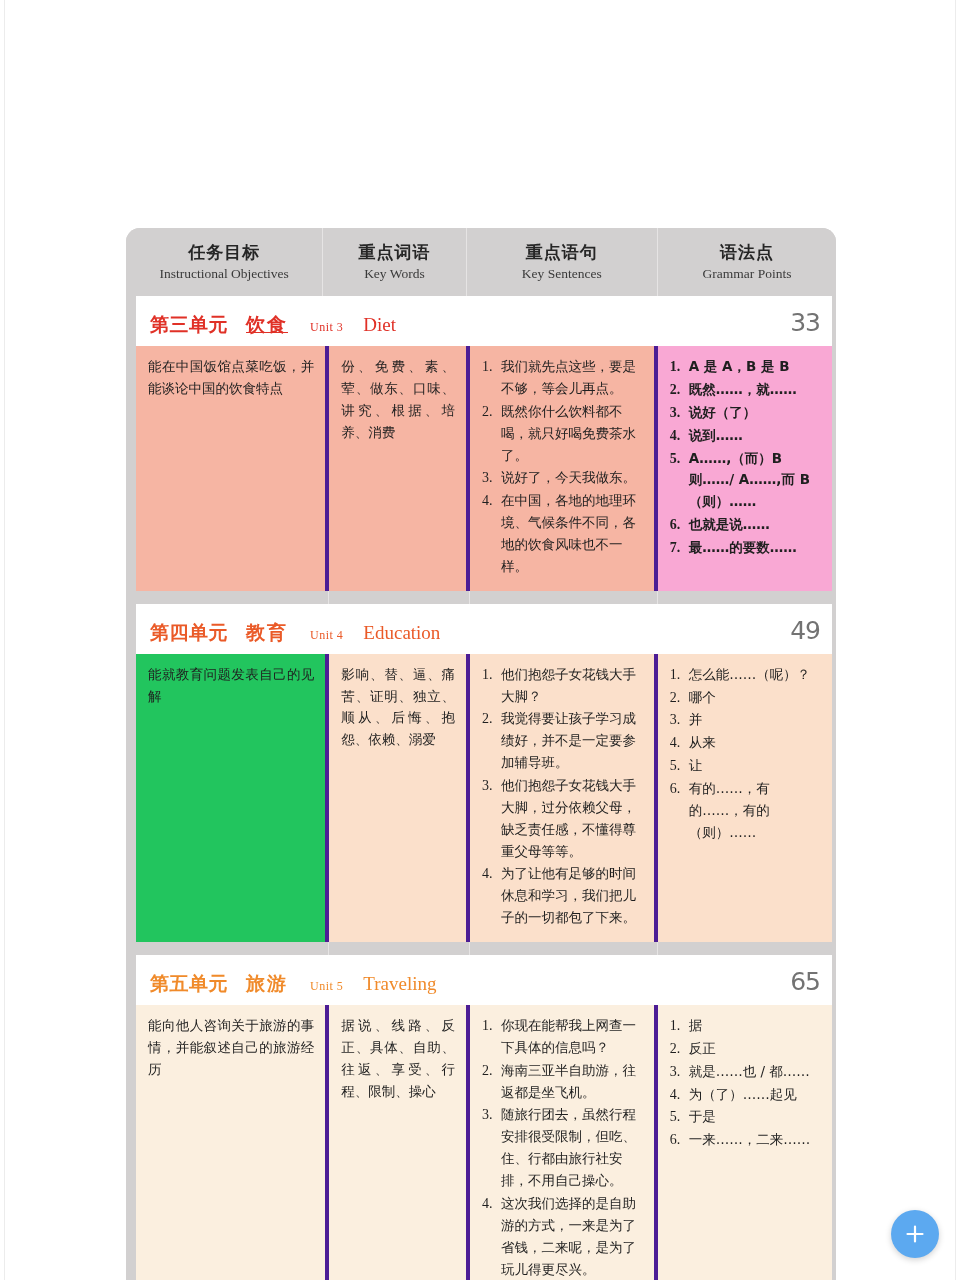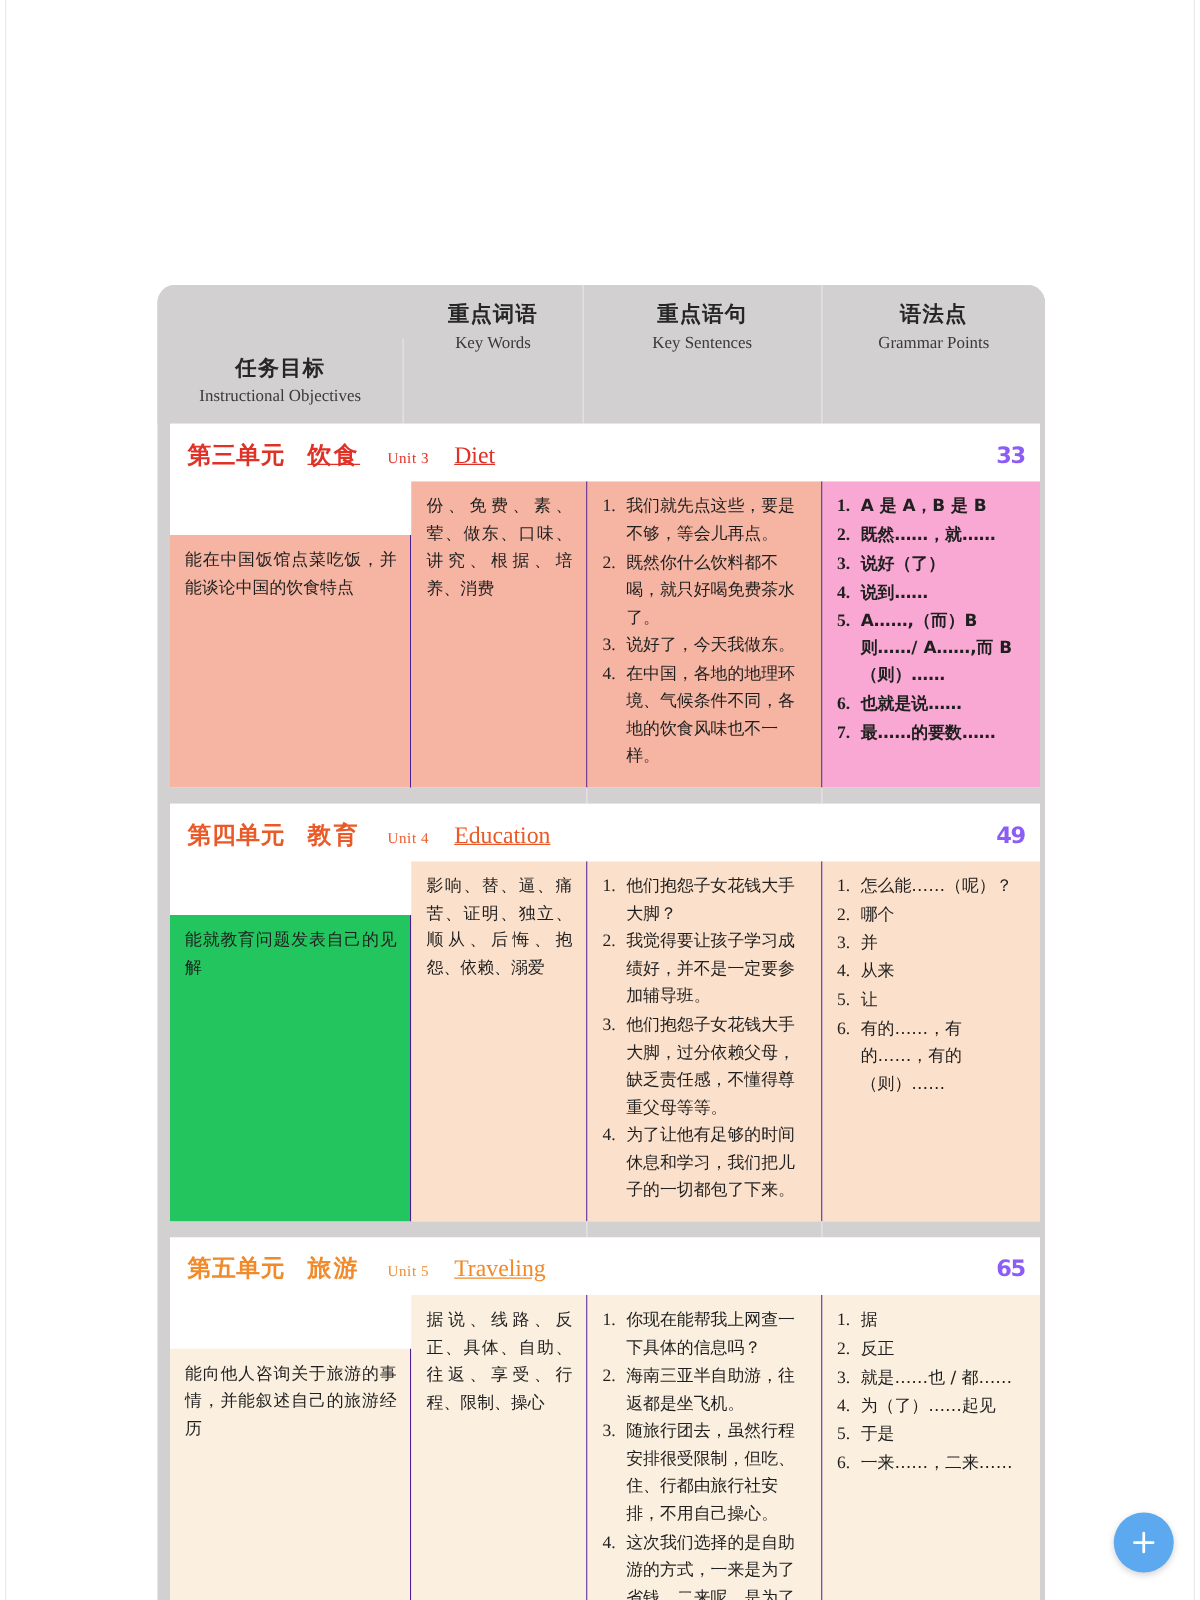--- a/index.html
+++ b/index.html
@@ -31,21 +31,21 @@
     position: relative;
     background: #d2d0d0;
     border-radius: 14px 14px 0 0;
     padding: 0 0 0 0;
     box-shadow: 0 0 0 0 transparent;
   }
 
   .row { display: flex; width: 100%; }
 
   
-  .c1 { width: 204px; margin-top: 43px; }
+  .c1 { width: 204px; }
   .c2 { width: 148px; }
   .c3 { width: 198px; }
   .c4 { width: 184px; }
 
   
   .head-row { background: #d2d0d0; border-radius: 14px 14px 0 0; }
   .head-cell {
     padding: 14px 6px 12px;
     text-align: center;
     color: #2f2f2f;
@@ -100,37 +100,36 @@
   .u-en-unit {
     font-family: "Liberation Serif", serif;
     font-size: 12px;
     margin-left: 22px;
     letter-spacing: 0.5px;
   }
   .u-en-topic {
     font-family: "Liberation Serif", serif;
     font-size: 19px;
     margin-left: 20px;
-    text-decoration: underline;
   }
   .u-page {
     margin-left: auto;
     font-family: "DejaVu Sans", sans-serif;
-    font-weight: 700;
-    font-size: 18px;
-    color: #8b5cf6;
+    font-weight: 400;
+    font-size: 25px;
+    color: #737373;
     letter-spacing: -1px;
     padding-right: 2px;
   }
 
   
   .body-row { display: flex; }
   .cell {
     padding: 10px 11px 12px 12px;
-    border-right: 1px solid #4c1d95;
+    border-right: 4px solid #4c1d95;
     font-family: "DejaVu Sans", sans-serif;
     color: #1f1f1f;
     font-size: 13.5px;
     line-height: 1.62;
   }
   .cell:last-child { border-right: none; }
   .cell.justify { text-align: justify; text-align-last: left; }
 
   ol.items { list-style: none; counter-reset: itm; }
   ol.items > li {

